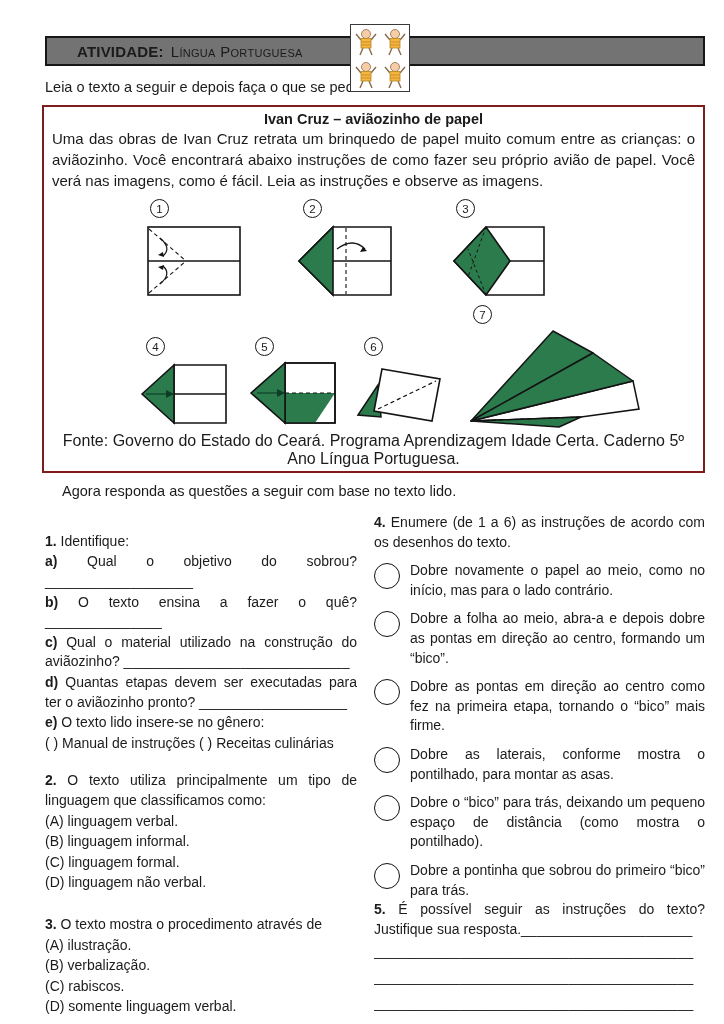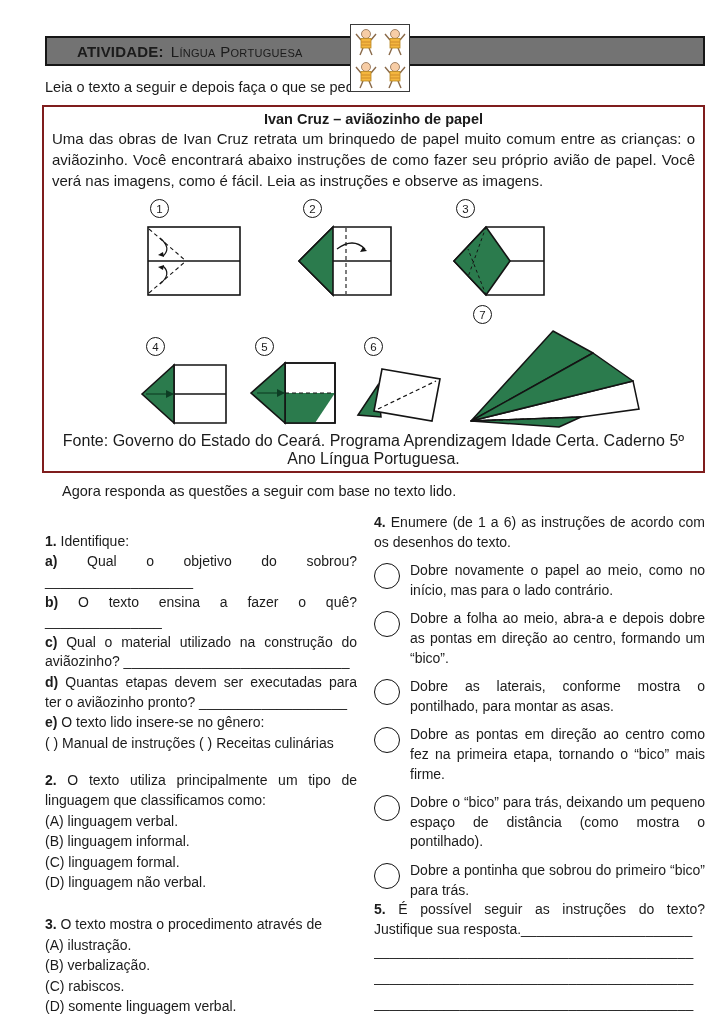--- a/index.html
+++ b/index.html
@@ -266,25 +266,25 @@
     <div class="q4item">
       <div class="circle"></div>
       <div class="q4text jtext">Dobre novamente o papel ao meio, como no início, mas para o lado contrário.</div>
     </div>
     <div class="q4item">
       <div class="circle"></div>
       <div class="q4text jtext">Dobre a folha ao meio, abra-a e depois dobre as pontas em direção ao centro, formando um “bico”.</div>
     </div>
     <div class="q4item">
       <div class="circle"></div>
+      <div class="q4text jtext">Dobre as pontas em direção ao centro como fez na primeira etapa, tornando o “bico” mais firme.</div>
+    </div>
+    <div class="q4item">
+      <div class="circle"></div>
       <div class="q4text jtext">Dobre as laterais, conforme mostra o pontilhado, para montar as asas.</div>
-    </div>
-    <div class="q4item">
-      <div class="circle"></div>
-      <div class="q4text jtext">Dobre as pontas em direção ao centro como fez na primeira etapa, tornando o “bico” mais firme.</div>
     </div>
     <div class="q4item">
       <div class="circle"></div>
       <div class="q4text jtext">Dobre o “bico” para trás, deixando um pequeno espaço de distância (como mostra o pontilhado).</div>
     </div>
     <div class="q4item">
       <div class="circle"></div>
       <div class="q4text jtext">Dobre a pontinha que sobrou do primeiro “bico” para trás.</div>
     </div>
 

